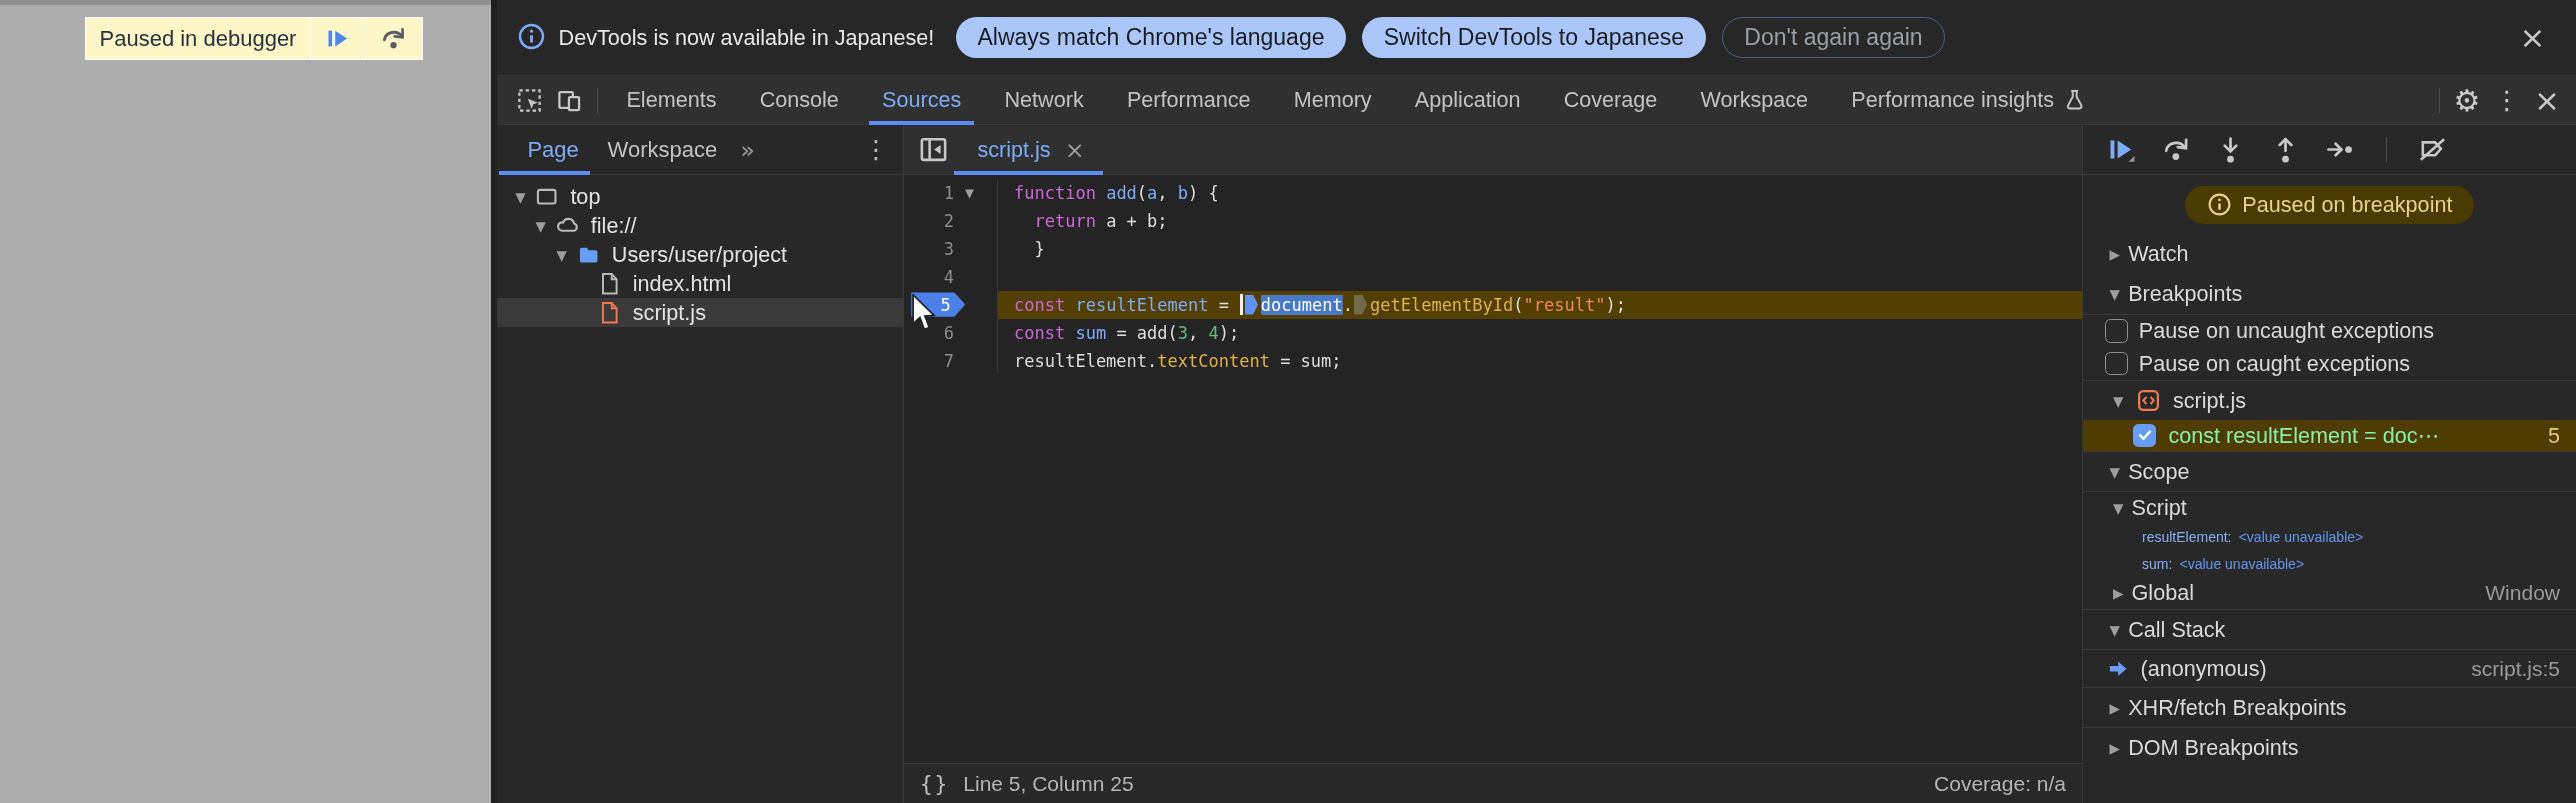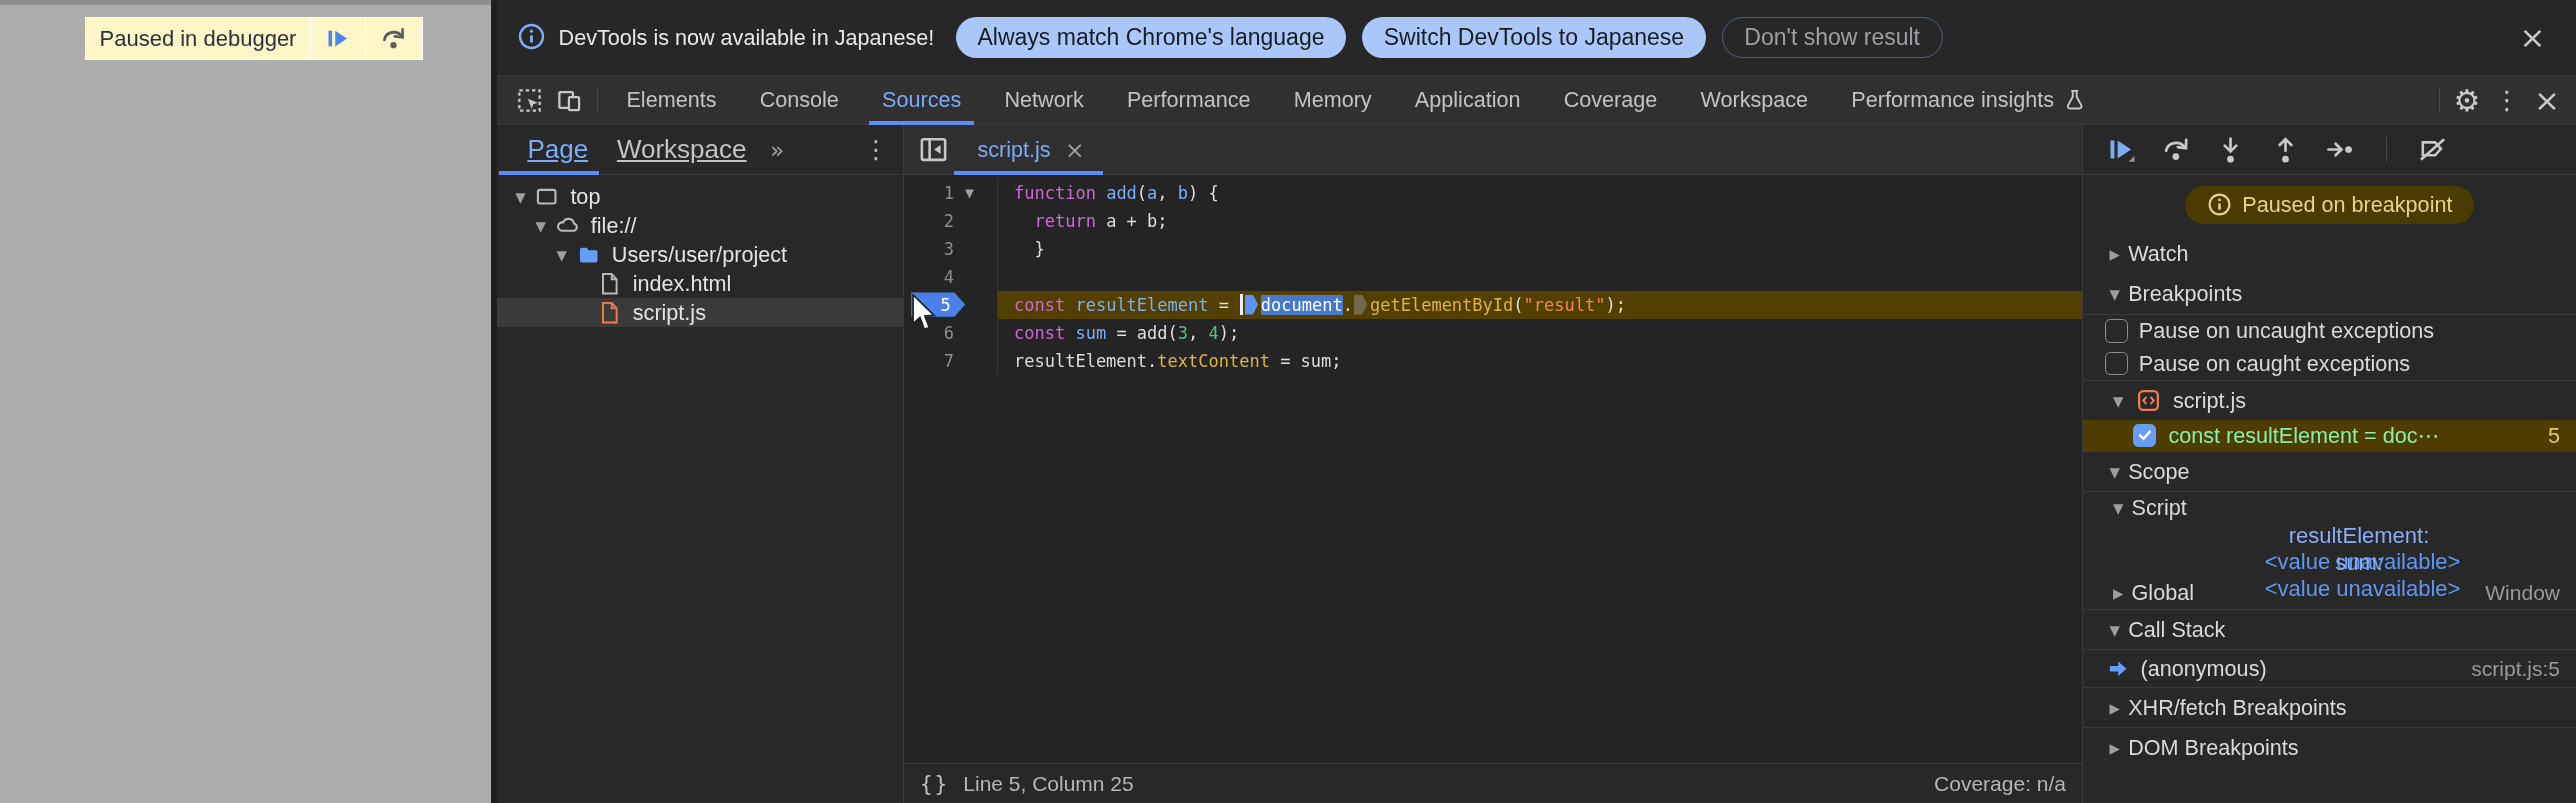--- a/index.html
+++ b/index.html
@@ -45,21 +45,21 @@
   .tab .flask { margin-left:9px; display:flex; }
   .glyph { font-family:"DejaVu Sans",sans-serif; }
 
   
   .main { flex:1; display:flex; min-height:0; }
 
   
   .navigator { width:407px; border-right:0.9px solid #3a3a3a; display:flex; flex-direction:column; background:#282828; }
   .nav-tabs { height:50px; display:flex; align-items:center; padding-left:16px; border-bottom:0.9px solid #3a3a3a; }
   .nav-tab { position:relative; height:50px; display:flex; align-items:center; padding:0 14.4px;
-    font-size:26px; color:#c3c3c3; cursor:pointer;text-decoration:underline; }
+    font-size:22px; color:#c3c3c3; cursor:pointer; }
   .nav-tab.active { color:#7cacf8; }
   .nav-tab.active::after { content:""; position:absolute; left:-14.4px; right:3.6px; bottom:0; height:3.6px; background:#5c8df6; }
   .nav-more { color:#9e9e9e; font-size:23.4px; margin-left:9px; cursor:pointer; }
   .nav-dots { margin-left:auto; margin-right:14.4px; color:#b9b9b9; font-size:25px; cursor:pointer; }
   .tree { padding-top:7.2px; }
   .tree-row { height:29px; display:flex; align-items:center; cursor:pointer; color:#e3e3e3; font-size:21.6px; }
   .tree-row.selected { background:#3a3a3a; }
   .tr-arrow { width:21.6px; text-align:center; color:#9e9e9e; font-size:13.5px; flex:none; }
   .tr-icon { width:32px; display:flex; justify-content:center; flex:none; margin-right:7.2px; }
 
@@ -113,21 +113,21 @@
   .drow.sep { border-top:0.9px solid #3a3a3a; }
   .drow .arr { color:#9e9e9e; font-size:13.5px; width:23.4px; text-align:center; flex:none; font-family:"DejaVu Sans",sans-serif; }
   .drow .right { margin-left:auto; padding-right:16px; color:#9a9a9a; font-size:21px; }
   .d-header { height:40px; padding-left:20px; }
   .d-sub { height:32px; padding-left:23.4px; }
   .d-check { height:33px; padding-left:21.6px; }
   .d-group { height:40px; padding-left:23.4px; }
   .d-bp { height:31px; padding-left:50px; background:#4e3c00; }
   .d-bp .bp-label { color:#86efac; margin-left:12px; white-space:nowrap; overflow:hidden; }
   .d-bp .right { color:#e8c874; font-size:21.6px; }
-  .d-var { height:27px; padding-left:59px; font-size:22px;flex-direction:column; }
+  .d-var { height:27px; padding-left:59px; font-size:14px; }
   .d-var .vname { color:#87aef8; }
   .d-var .vval { color:#6097f2; margin-left:7.2px; }
   .d-frame { height:38px; padding-left:21.6px; }
   .cb { width:23.4px; height:23.4px; border:1.8px solid #8f8f8f; border-radius:5.4px; background:transparent; flex:none; }
   .cb.checked { background:#669df6; border-color:#669df6; display:flex; align-items:center; justify-content:center; }
   .gicon { width:27px; height:27px; display:flex; align-items:center; justify-content:center; margin-left:5.4px; flex:none; }
   .d-group .lbl, .d-check .lbl { margin-left:10.8px; }
   .d-header .lbl, .d-sub .lbl { margin-left:1.8px; }
   .fr-icon { width:27px; display:flex; justify-content:center; margin-right:9px; flex:none; }
 </style>
@@ -168,21 +168,21 @@
       <span>
         <svg width="29" height="29" viewBox="0 0 24 24" fill="none" stroke="#7cacf8" stroke-width="2">
             <circle cx="12" cy="12" r="9.5"></circle>
             <line x1="12" y1="11" x2="12" y2="17" stroke-width="2.4"></line>
             <circle cx="12" cy="7.6" r="1.3" fill="#7cacf8" stroke="none"></circle>
           </svg>
       </span>
       <span class="msg">DevTools is now available in Japanese!</span>
       <span class="pill solid">Always match Chrome's language</span>
       <span class="pill solid">Switch DevTools to Japanese</span>
-      <span class="pill outline">Don't show result</span>
+      <span class="pill outline">Don't again again</span>
       <span class="spacer"></span>
       <span class="xbtn glyph">×</span>
     </div>
 
     <div class="tabbar">
       <span class="tb-icon">
         <svg width="27" height="27" viewBox="0 0 24 24" fill="none" stroke="#c8c8c8" stroke-width="2">
             <path d="M3 3 H21 V21 H3 Z" stroke-dasharray="3 2.6"></path>
             <path d="M10.5 10.5 L19.5 14 L15.3 15.3 L14 19.5 Z" fill="#c8c8c8" stroke="none"></path>
           </svg>

